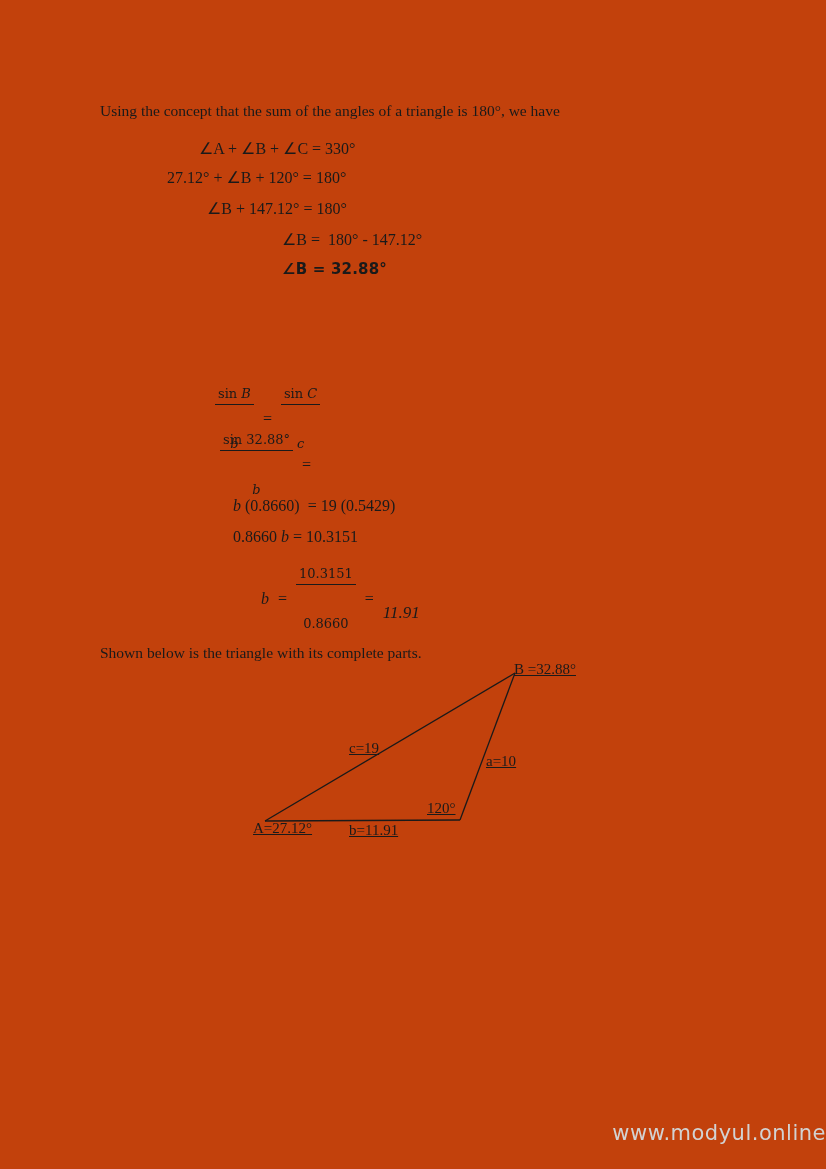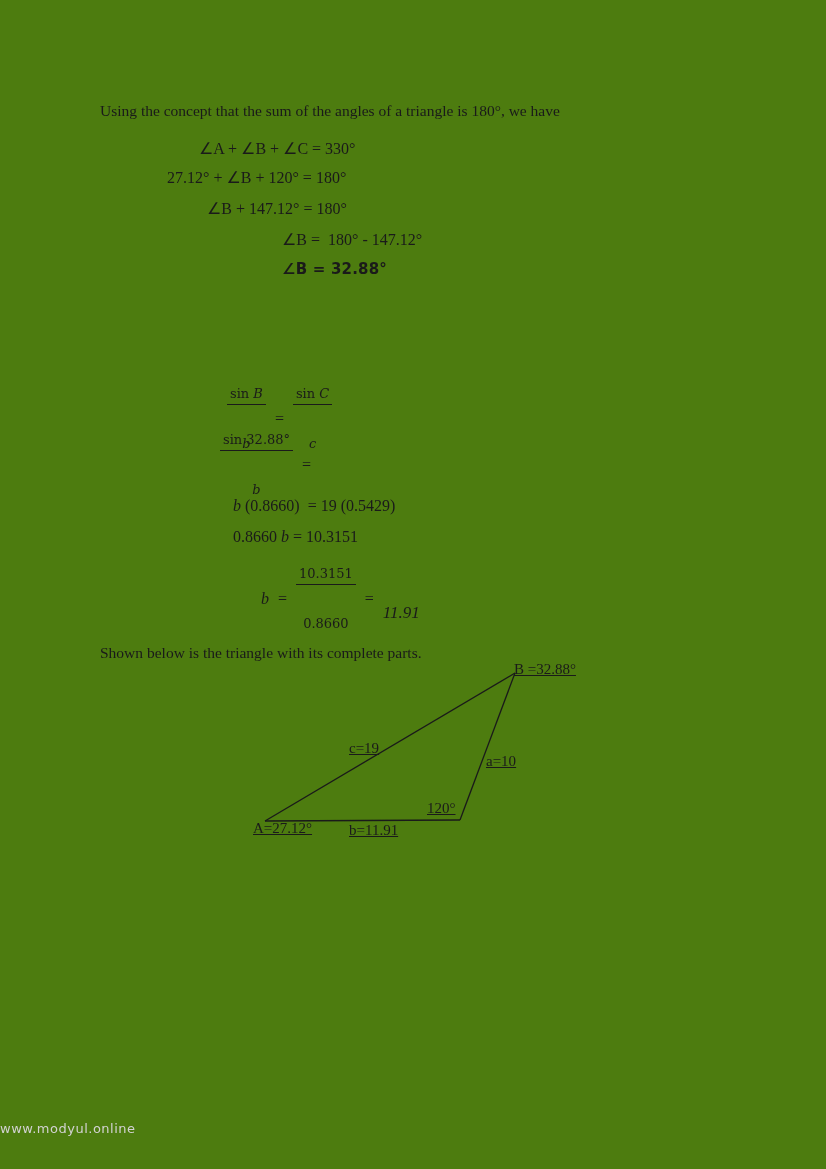--- a/index.html
+++ b/index.html
@@ -1,20 +1,20 @@
 <!DOCTYPE html>
 <html><head>
 <meta charset="utf-8">
 <style>
   * { margin:0; padding:0; box-sizing:border-box; }
   html,body { background:#ffffff; }
   .page {
     position:relative;
     width:826px; height:1169px;
-    background:#4d7c0f;
+    background:#c2410c;
     font-family:"Liberation Serif", serif;
     color:#1a1a1a;
     overflow:hidden;
     margin:0 auto;
   }
   .abs { position:absolute; white-space:pre; }
   .body-text { font-size:15.5px; line-height:1.2; }
   .eq { font-size:16px; line-height:1.2; }
   .eq-bold {
     font-family:"DejaVu Sans", sans-serif;
@@ -32,43 +32,43 @@
     font-size:13px;
     line-height:1.15;
     vertical-align:middle;
   }
   .frac .num { display:block; padding:0 3px 2px 3px; border-bottom:1px solid #1a1a1a; }
   .frac .den { display:block; padding-top:2px; }
   .frac-eq { font-size:16px; }
   .tri-label { font-size:15px; line-height:1.1;text-decoration:underline; }
   .page-number { font-size:15px; width:100%; text-align:center; }
   .watermark {
-    width:100%; text-align:left;
+    width:100%; text-align:right;
     font-family:"DejaVu Sans", sans-serif;
-    font-size:13px;
+    font-size:21px;
     color:#d2d2d2;
     letter-spacing:0.5px;
   }
   svg line { stroke:#1a1a1a; stroke-width:1.3; }
 </style>
 </head>
 <body>
 
 <div class="page">
 
   <div class="abs body-text" style="left:100px; top:102px;">Using the concept that the sum of the angles of a triangle is 180°, we have</div>
 
   <div class="abs eq" style="left:199px; top:139px;">∠A + ∠B + ∠C = 330°</div>
   <div class="abs eq" style="left:167px; top:168px;">27.12° + ∠B + 120° = 180°</div>
   <div class="abs eq" style="left:207px; top:199px;">∠B + 147.12° = 180°</div>
   <div class="abs eq" style="left:282px; top:230px;">∠B =  180° - 147.12°</div>
   <div class="abs eq eq-bold" style="left:282px; top:260px;">∠B = 32.88°</div>
 
 
-  <div class="abs mrow" style="left:227px; top:357px;">
+  <div class="abs mrow" style="left:215px; top:357px;">
     <span class="frac">
       <span class="num"><span>sin </span><span class="iv">B</span></span>
       <span class="den iv">b</span>
     </span>
     <span class="frac-eq">=</span>
     <span class="frac">
       <span class="num"><span>sin </span><span class="iv">C</span></span>
       <span class="den iv">c</span>
     </span>
   </div>

